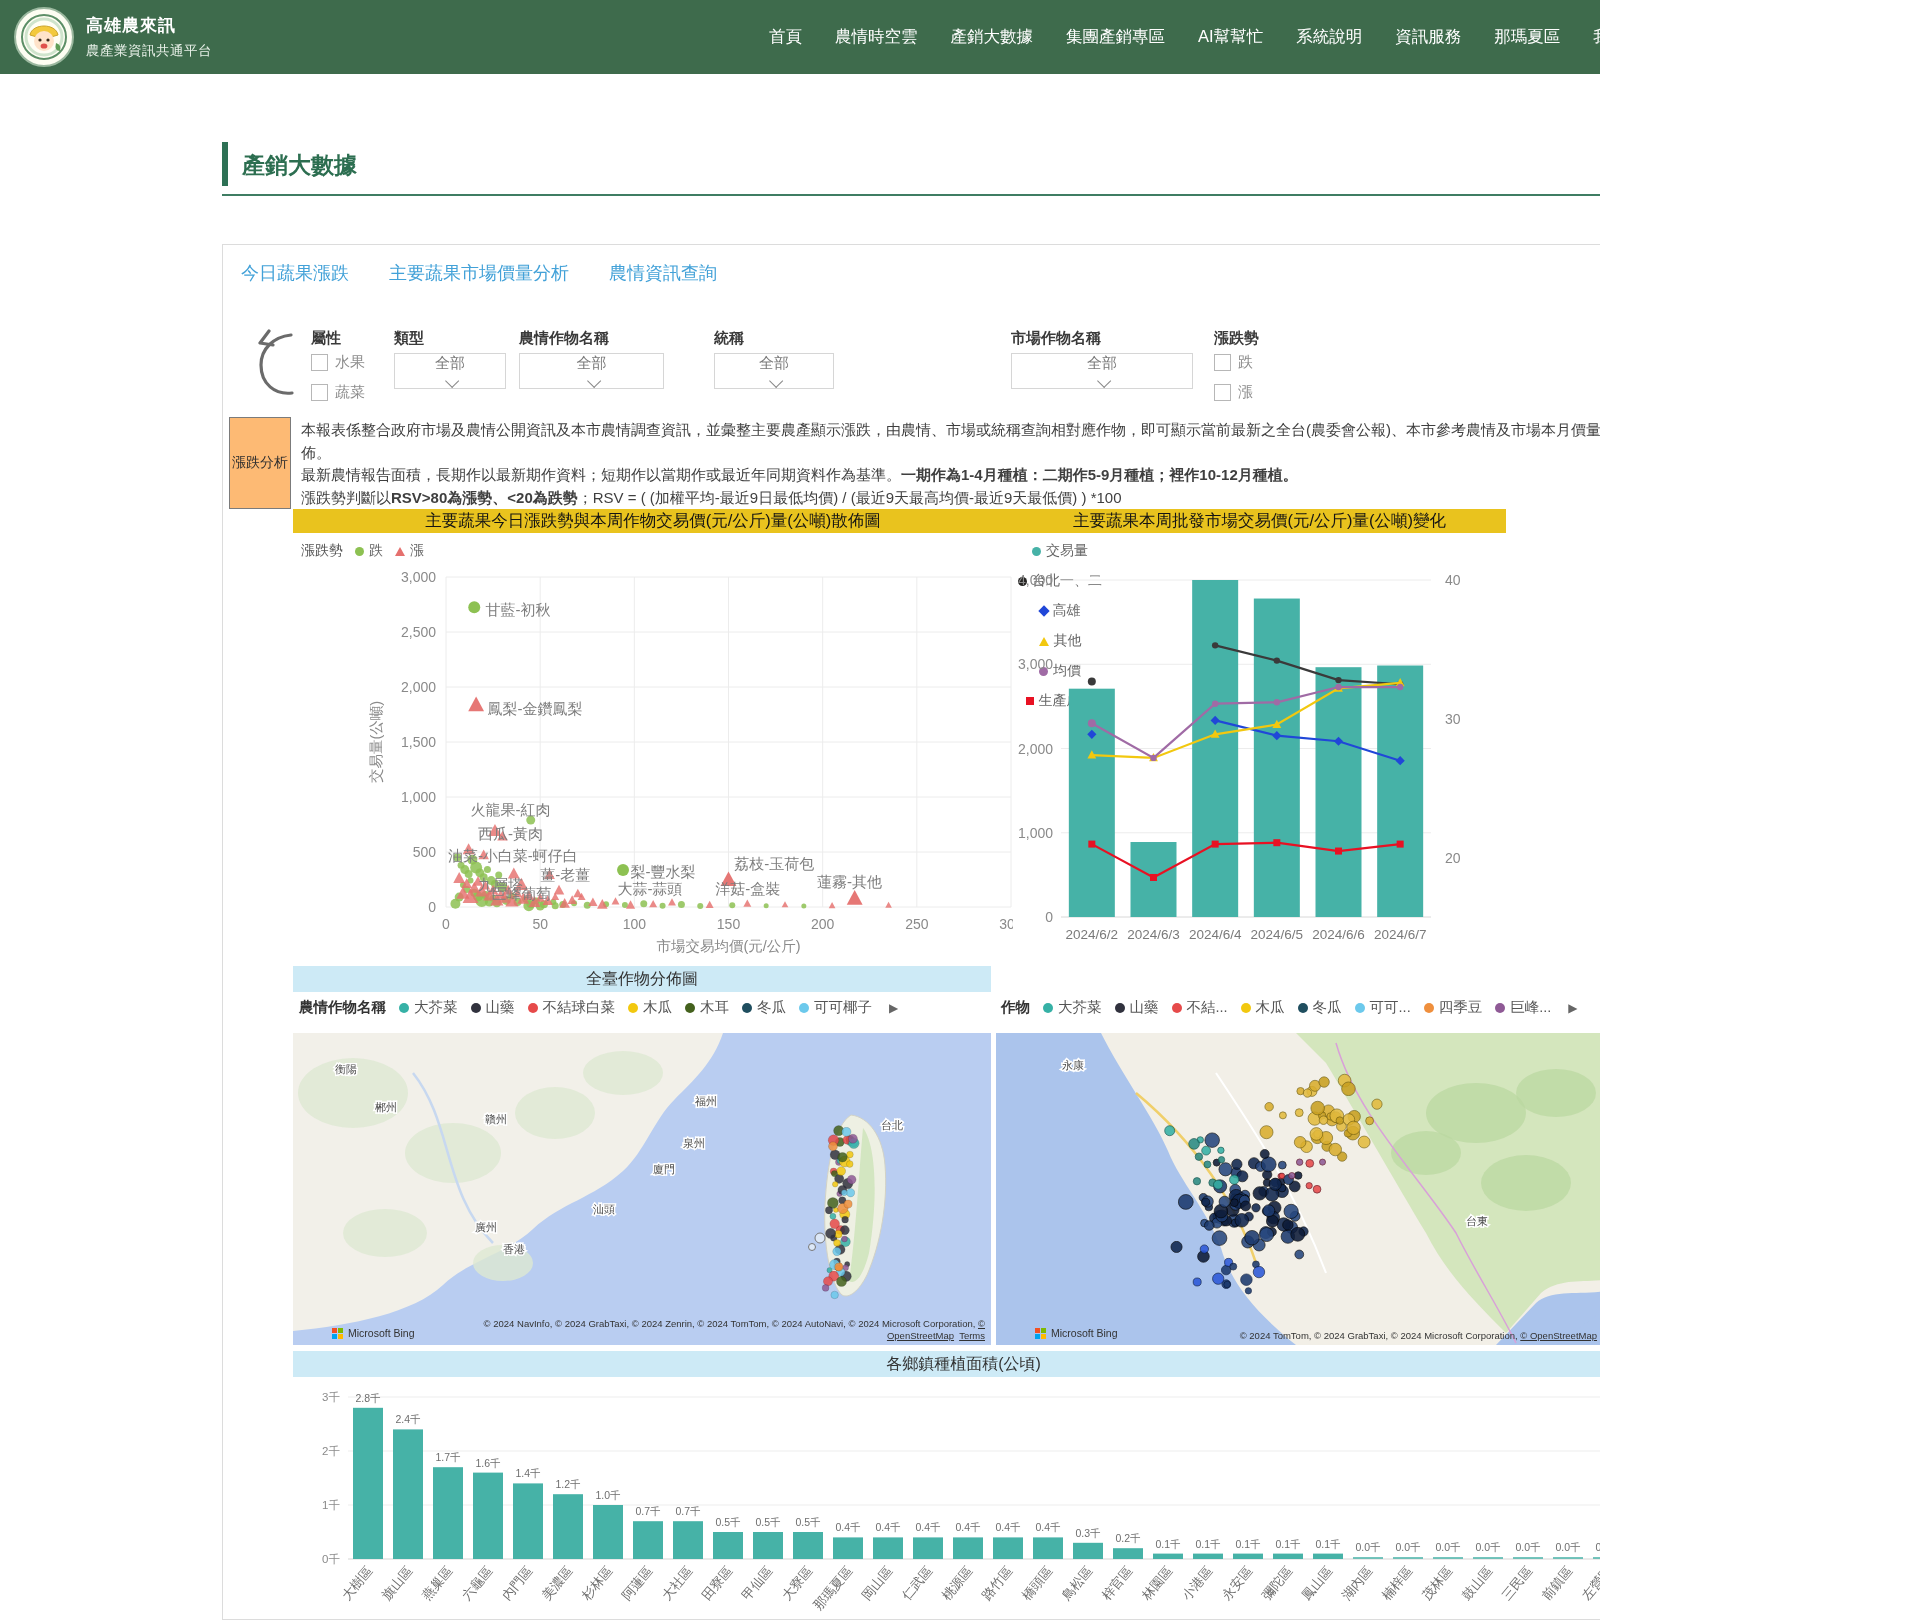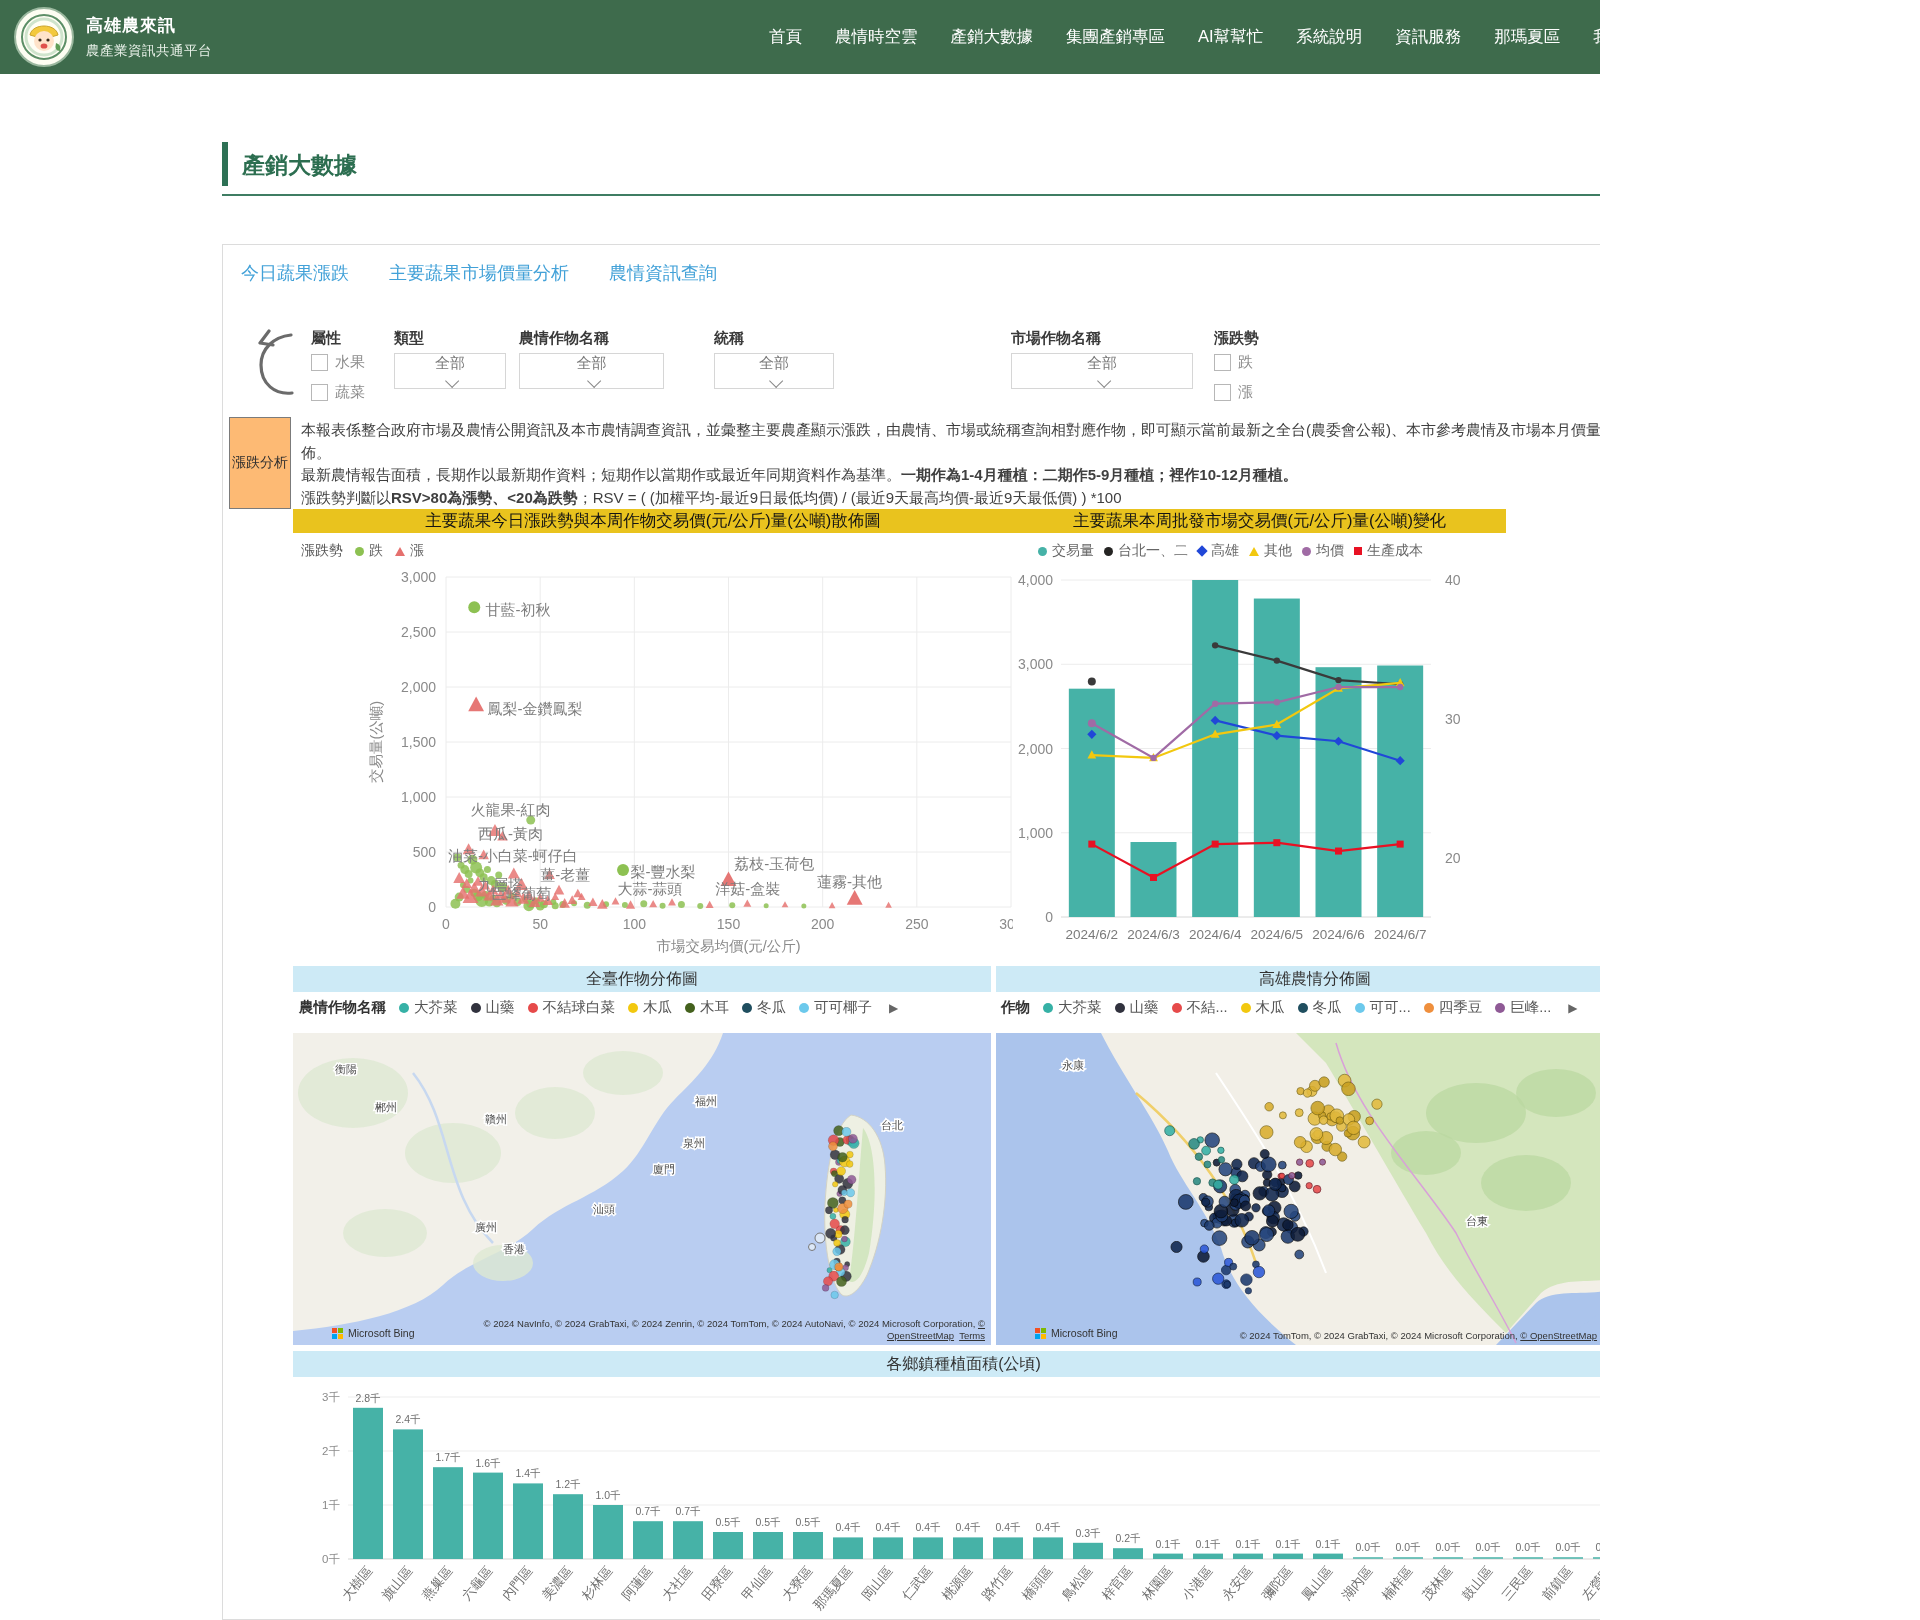--- a/index.html
+++ b/index.html
@@ -183,21 +183,21 @@
       <span class="li">
         <span class="ic-circle" style="background:#8dc152;"></span>
         <span>跌</span>
       </span>
       <span class="li">
         <span class="ic-tri"></span>
         <span>漲</span>
       </span>
     </div>
 
-    <div class="chart-legend" style="left:815px;top:297px;gap:10px;">
+    <div class="chart-legend" style="left:795px;top:297px;flex-direction:column;">
       <span class="li">
         <span class="ic-circle" style="background:#46b2a7;"></span>
         <span>交易量</span>
       </span>
       <span class="li">
         <span class="ic-circle" style="background:#252423;"></span>
         <span>台北一、二</span>
       </span>
       <span class="li">
         <span class="ic-diamond" style="background:#2047d8;"></span>
@@ -416,21 +416,20 @@
         <path d="M78.83333333333333,311.1 L140.5,344.46 L202.16666666666666,311.1 L263.8333333333333,309.71 L325.49999999999994,318.05 L387.16666666666663,311.1" fill="none" stroke="#e81123" stroke-width="2.2"></path>
         <rect x="75.33333333333333" y="307.6" width="7" height="7" fill="#e81123"></rect>
         <rect x="137" y="340.96" width="7" height="7" fill="#e81123"></rect>
         <rect x="198.66666666666666" y="307.6" width="7" height="7" fill="#e81123"></rect>
         <rect x="260.3333333333333" y="306.21" width="7" height="7" fill="#e81123"></rect>
         <rect x="321.99999999999994" y="314.55" width="7" height="7" fill="#e81123"></rect>
         <rect x="383.66666666666663" y="307.6" width="7" height="7" fill="#e81123"></rect>
       </svg>
 
     <div class="bheader" style="left:70px;top:721px;width:698px;">全臺作物分佈圖</div>
-    <div class="bheader" style="left:773px;top:721px;width:638px;">高雄農情分佈圖</div>
 
     <div class="mlegend" style="left:76px;top:753px;">
       <span class="lg-label">農情作物名稱</span>
       <span class="li">
           <span class="legend-dot" style="background: rgb(54, 177, 166);"></span>
           <span>大芥菜</span>
         </span>
       <span class="li">
           <span class="legend-dot" style="background: rgb(49, 50, 62);"></span>
           <span>山藥</span>

